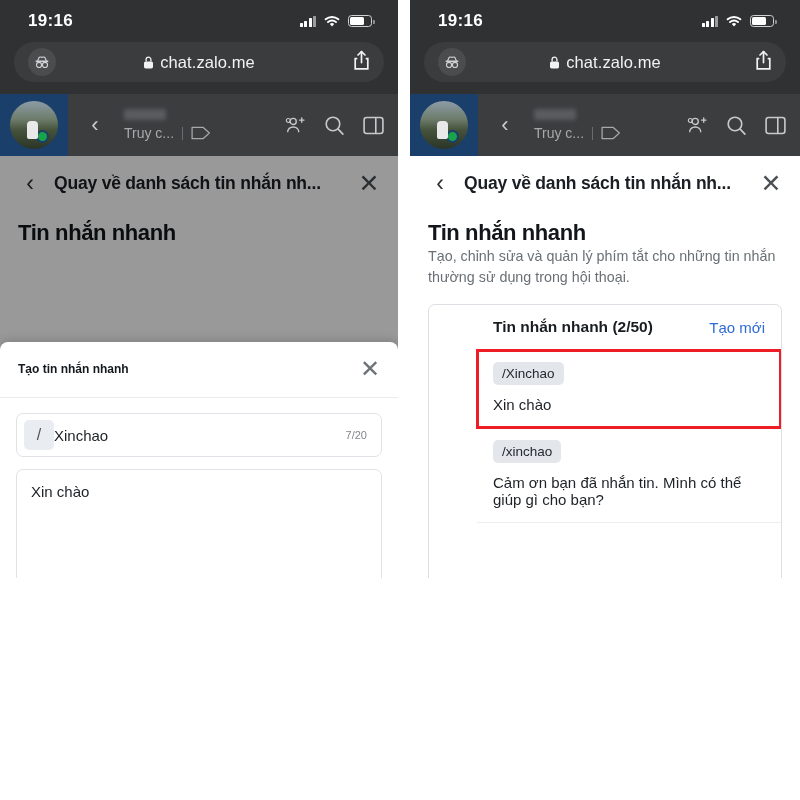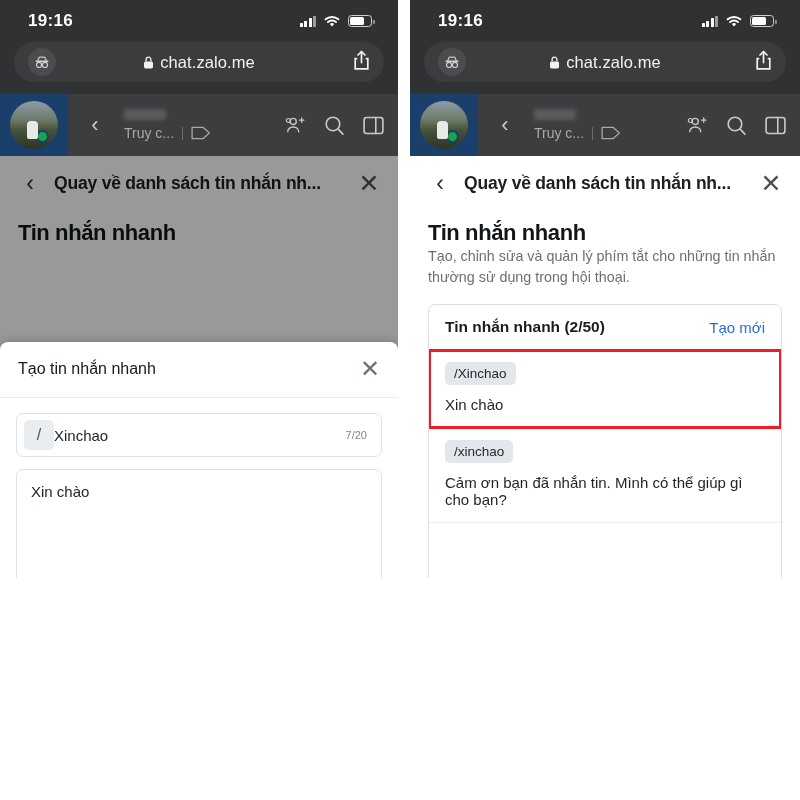--- a/index.html
+++ b/index.html
@@ -71,38 +71,38 @@
 
   .sheethead { height: 54px; display:flex; align-items:center; padding: 0 16px; gap: 4px;}
   .sh-back { color:#2b2f33; font-size: 23px; width: 28px; text-align:center; font-weight:300;}
   .sh-title { flex:1; font-size: 17.5px; font-weight: bold; color:#1b1f23; letter-spacing:-.2px; padding-left:6px;}
   .sh-close { color:#4b5055; font-size: 25px; font-weight: 300; width: 26px; text-align:center;}
 
   .sh-body { padding: 10px 18px 0; }
   .pg-title { font-size: 22px; font-weight: bold; color: #12161a; letter-spacing: -.4px; }
   .pg-sub { font-size: 14.3px; line-height: 1.45; color: #6a7075; }
 
-  .qm-card { margin-top: 17px; border: 1px solid #dcdfe3; border-radius: 7px; overflow: hidden; background:#fff;}
+  .qm-card { margin-top: 17px; border: 1px solid #dcdfe3; border-radius: 7px; overflow: hidden; background:#fff;padding-left:48px;}
   .qm-head { display:flex; align-items:center; justify-content:space-between;
              padding: 13px 16px; border-bottom: 1px solid #e6e9ec; }
   .qm-head-t { font-size: 15.5px; font-weight: bold; color:#191d21;}
   .qm-new { font-size: 15px; color:#2f6bd8; font-weight: 500;}
   .qm-item { padding: 12px 16px 14px; border-bottom: 1px solid #eceef1; position: relative;}
   .qm-item.hl { outline: 3px solid #ee1c25; outline-offset: -2px; z-index: 2; border-bottom-color: transparent;}
   .chip { display:inline-block; background:#e3e6eb; color:#232a31; font-size: 13.5px;
           padding: 4px 9px; border-radius: 5px; }
   .qm-text { margin-top: 11px; font-size: 15px; color:#1d2227; }
   .qm-fill { height: 120px; }
 
   
   .modal { position:absolute; left: 0; right: 0; top: 248px; background:#fff; z-index: 10;
            border-radius: 8px 8px 0 0; box-shadow: 0 -2px 10px rgba(0,0,0,.16); }
   .md-head { display:flex; align-items:center; justify-content:space-between;
              padding: 15px 18px 16px; border-bottom: 1px solid #e9ebee;}
-  .md-title { font-size: 16px; font-weight: normal; color:#15191d;}
+  .md-title { font-size: 12px; font-weight: bold; color:#15191d;}
   .md-close { font-size: 24px; color:#6e7378; font-weight: 300; line-height: 1;}
   .md-body { padding: 15px 16px 0; }
 
   .key-row { display:flex; align-items:center; border: 1px solid #dfe2e6; border-radius: 7px;
              height: 44px; padding: 0 14px 0 0; overflow:hidden;}
   .slash { width: 30px; height: 30px; margin-left: 7px; background:#e9ecf0; border-radius: 5px;
            display:flex; align-items:center; justify-content:center; color:#4f555b; font-size: 16px; flex:0 0 auto;}
   .key-val { flex:1; font-size: 15px; color:#1d2227;}
   .key-cnt { font-size: 11px; color:#81878d;}
 

